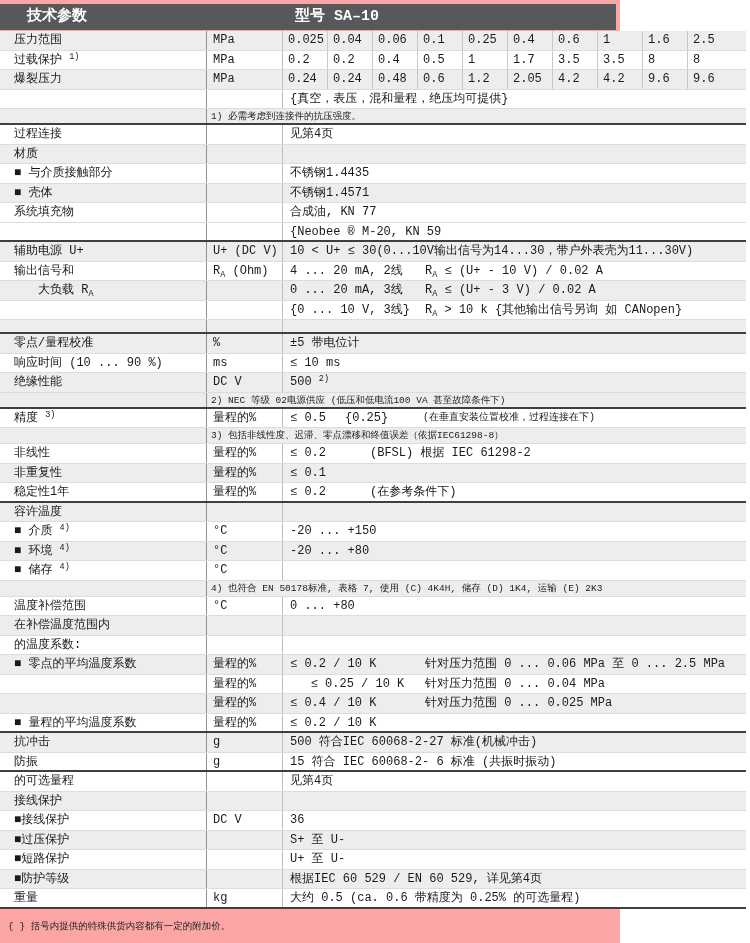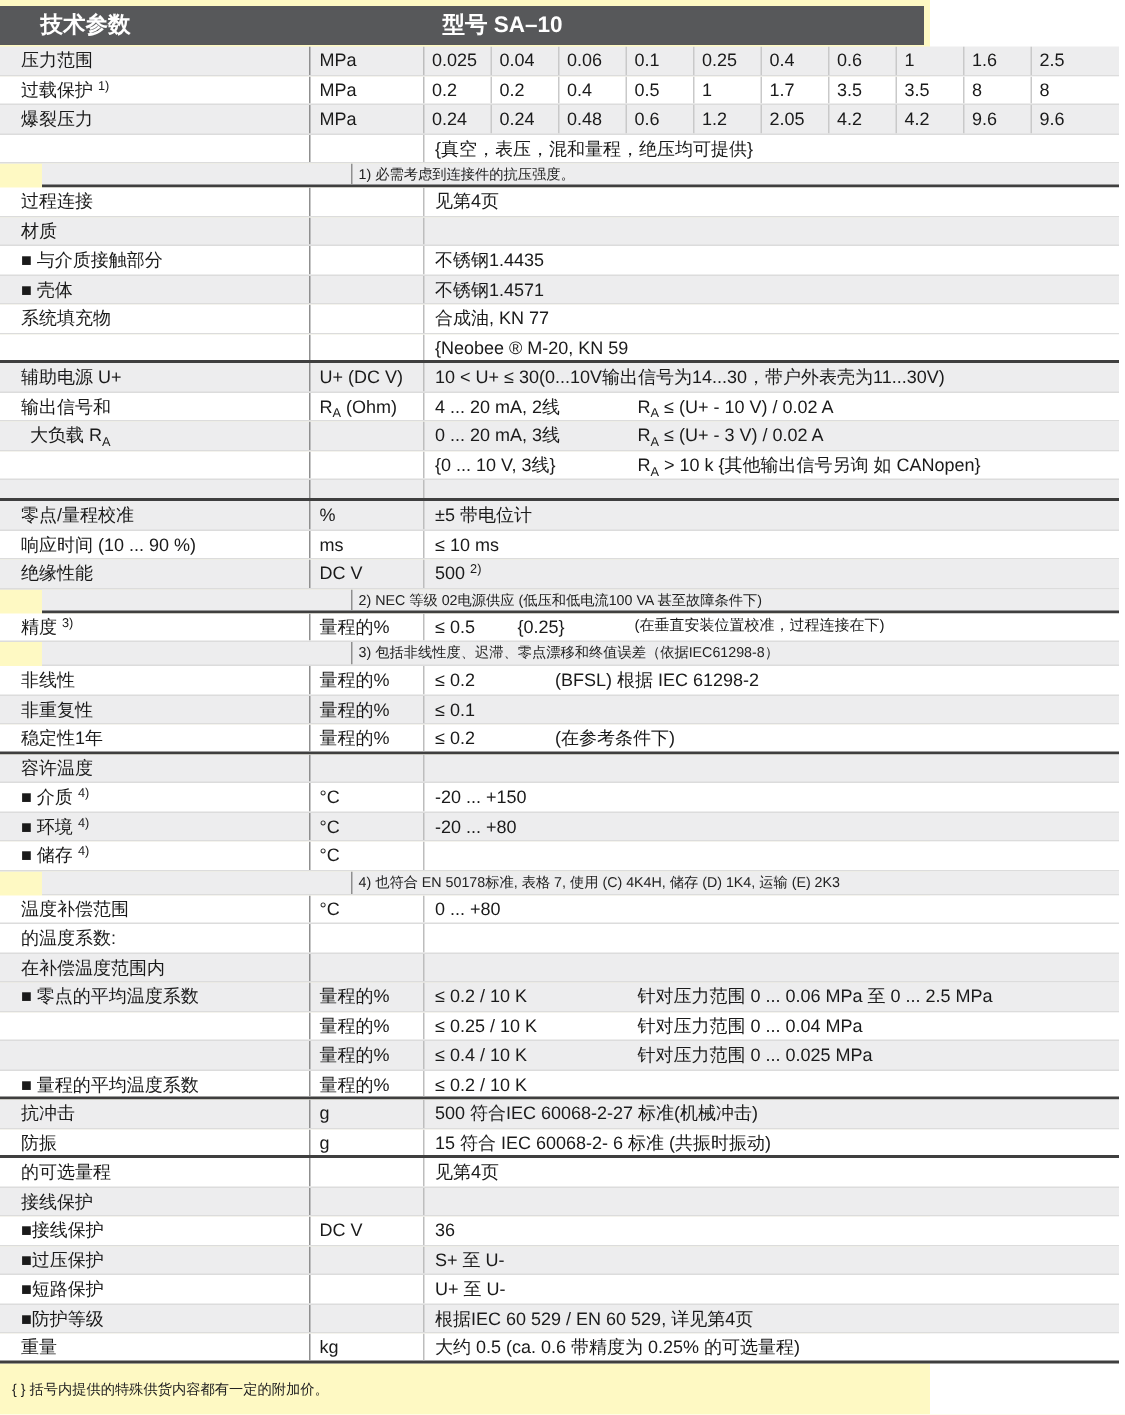--- a/index.html
+++ b/index.html
@@ -1,38 +1,38 @@
 <!DOCTYPE html>
 <html><head>
 <meta charset="utf-8">
 <style>
   * { box-sizing: border-box; margin: 0; padding: 0; }
   html,body { width: 750px; background: #fff; }
   body { font-family: "Liberation Sans", "DejaVu Sans", sans-serif; color: #1a1a1a; }
-  .page { width: 620px; height: 943px; background: #fef9c3; position: relative; padding: 4px 4px 0 0; }
+  .page { width: 620px; height: 943px; background: #fca5a5; position: relative; padding: 4px 4px 0 0; font-family: Liberation Mono, monospace; }
 
   
   .hdr { height: 26px; background: #57585a; color: #fff; font-weight: bold;
          font-size: 15px; line-height: 26px; position: relative; margin-bottom: 1px; }
   .hdr-left { position: absolute; left: 27px; top: 0; }
   .hdr-model { position: absolute; left: 295px; top: 0; }
 
   
   .tbl { width: 746px; }
   .row { display: flex; height: 19.5px; line-height: 18.5px; font-size: 12px;
          border-bottom: 1px solid #dcdcdc; overflow: hidden; }
-  .row.t-fn { height: 16px; line-height: 15px; font-size: 9.5px; color: #222; margin-left: 28px; }
+  .row.t-fn { height: 16px; line-height: 15px; font-size: 9.5px; color: #222; }
   .row.t-empty { height: 14px; }
   .row.sec-end { border-bottom: 2px solid #3f3f3f; }
   .bg-g { background: #ededee; }
   .bg-w { background: #ffffff; }
 
   .c-label { width: 207px; min-width: 207px; padding-left: 14px; white-space: nowrap;
              overflow: hidden; border-right: 1px solid #8f8f8f; }
-  .c-label.ind { padding-left: 20px; }
+  .c-label.ind { padding-left: 38px; }
   .c-unit { width: 76px; min-width: 76px; padding-left: 6px; white-space: nowrap;
             overflow: hidden; border-right: 1px solid #bdbdbd; }
   .c-val { flex: 1; padding-left: 7px; white-space: nowrap; overflow: hidden; }
   .c-fn  { flex: 1; padding-left: 4px; white-space: nowrap; overflow: hidden; }
   .c-col { width: 45px; min-width: 45px; padding-left: 5px; border-right: 1px solid #c9c9c9;
            white-space: nowrap; overflow: hidden; }
   .c-col:last-child { flex: 1; border-right: none; }
 
   .part { display: inline-block; vertical-align: top; }
   .part.sm { font-size: 10px; }
@@ -220,39 +220,39 @@
       </div>
       <div class="row bg-g t-fn">
         <div class="c-label"></div>
         <div class="c-fn">4) 也符合 EN 50178标准, 表格 7, 使用 (C) 4K4H, 储存 (D) 1K4, 运输 (E) 2K3</div>
       </div>
       <div class="row bg-w">
         <div class="c-label">温度补偿范围</div>
         <div class="c-unit">°C</div>
         <div class="c-val"><span class="part">0 ... +80</span></div>
       </div>
+      <div class="row bg-g">
+        <div class="c-label">在补偿温度范围内</div>
+        <div class="c-unit"></div>
+        <div class="c-val"></div>
+      </div>
       <div class="row bg-w">
         <div class="c-label">的温度系数:</div>
         <div class="c-unit"></div>
         <div class="c-val"></div>
       </div>
       <div class="row bg-g">
-        <div class="c-label">在补偿温度范围内</div>
-        <div class="c-unit"></div>
-        <div class="c-val"></div>
-      </div>
-      <div class="row bg-g">
         <div class="c-label">■ 零点的平均温度系数</div>
         <div class="c-unit">量程的%</div>
         <div class="c-val"><span class="part" style="min-width: 135px;">≤ 0.2 / 10 K</span><span class="part">针对压力范围 0 ... 0.06 MPa 至 0 ... 2.5 MPa</span></div>
       </div>
       <div class="row bg-w">
         <div class="c-label"></div>
         <div class="c-unit">量程的%</div>
-        <div class="c-val"><span class="part" style="min-width: 135px;">≤ 0.25 / 10 K</span><span class="part">针对压力范围 0 ... 0.04 MPa</span></div>
+        <div class="c-val"><span class="part" style="min-width: 135px; text-align: center;">≤ 0.25 / 10 K</span><span class="part">针对压力范围 0 ... 0.04 MPa</span></div>
       </div>
       <div class="row bg-g">
         <div class="c-label"></div>
         <div class="c-unit">量程的%</div>
         <div class="c-val"><span class="part" style="min-width: 135px;">≤ 0.4 / 10 K</span><span class="part">针对压力范围 0 ... 0.025 MPa</span></div>
       </div>
       <div class="row bg-w sec-end">
         <div class="c-label">■ 量程的平均温度系数</div>
         <div class="c-unit">量程的%</div>
         <div class="c-val"><span class="part">≤ 0.2 / 10 K</span></div>

